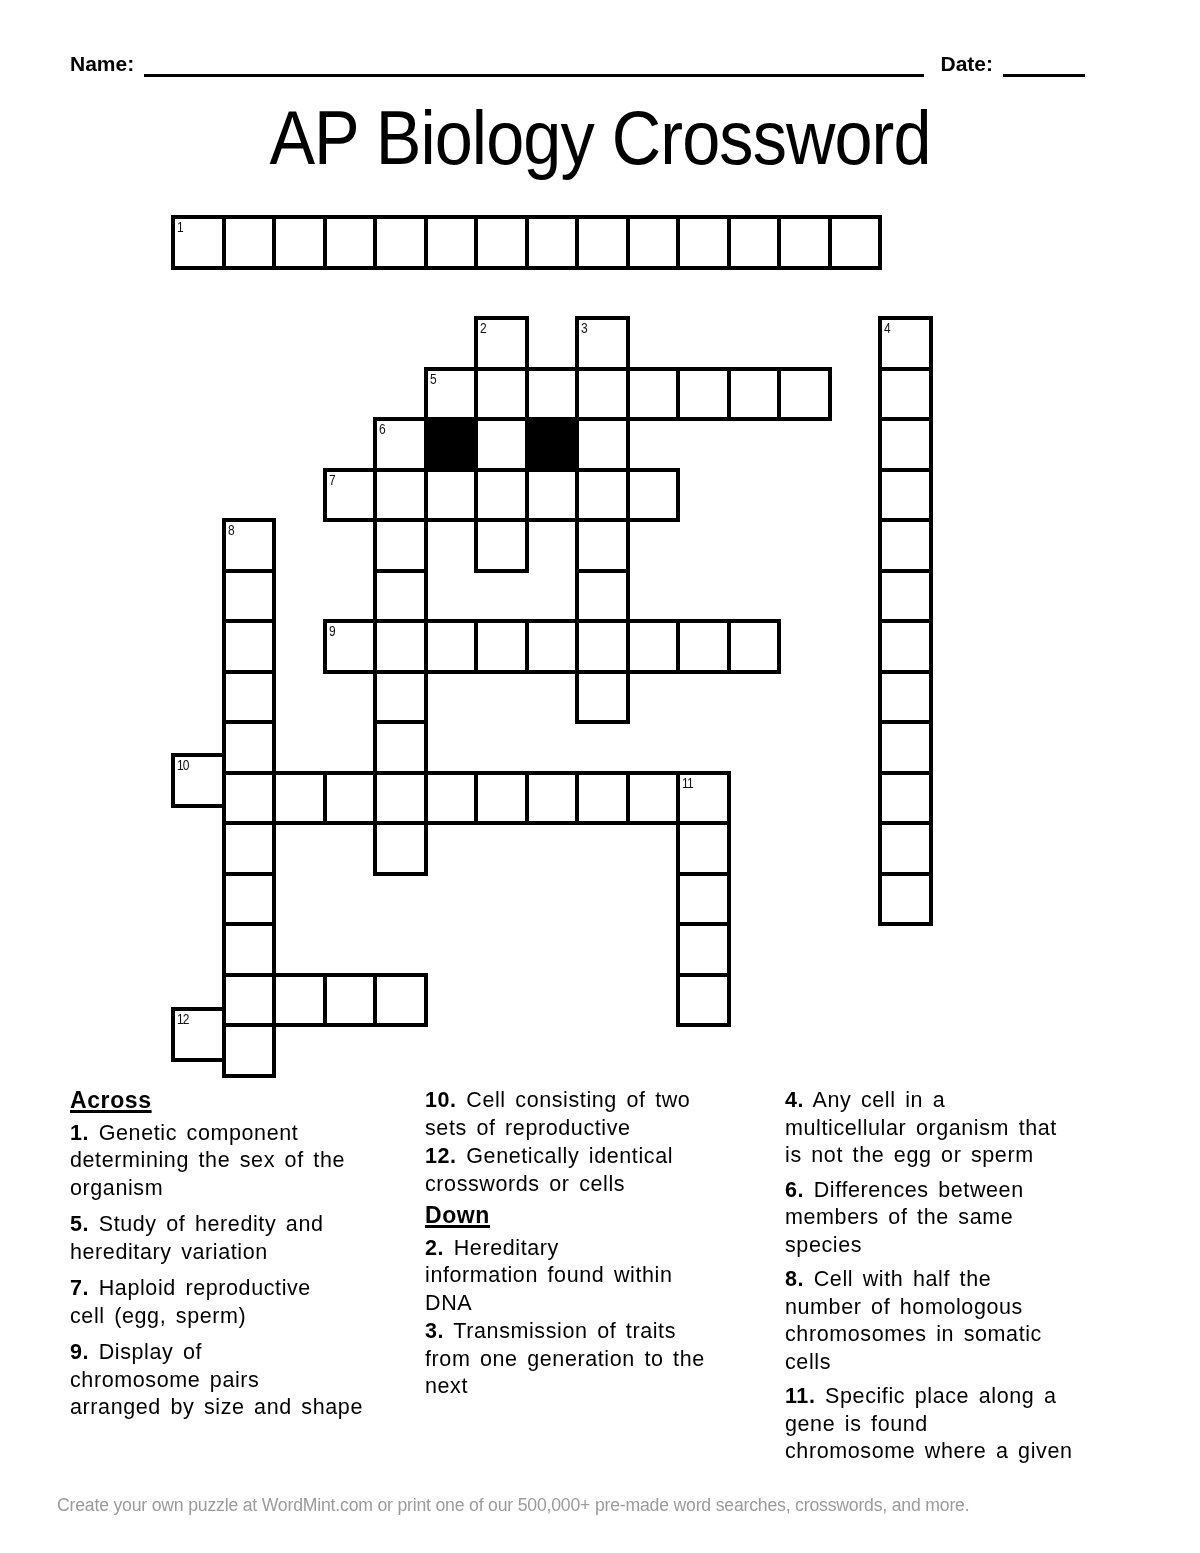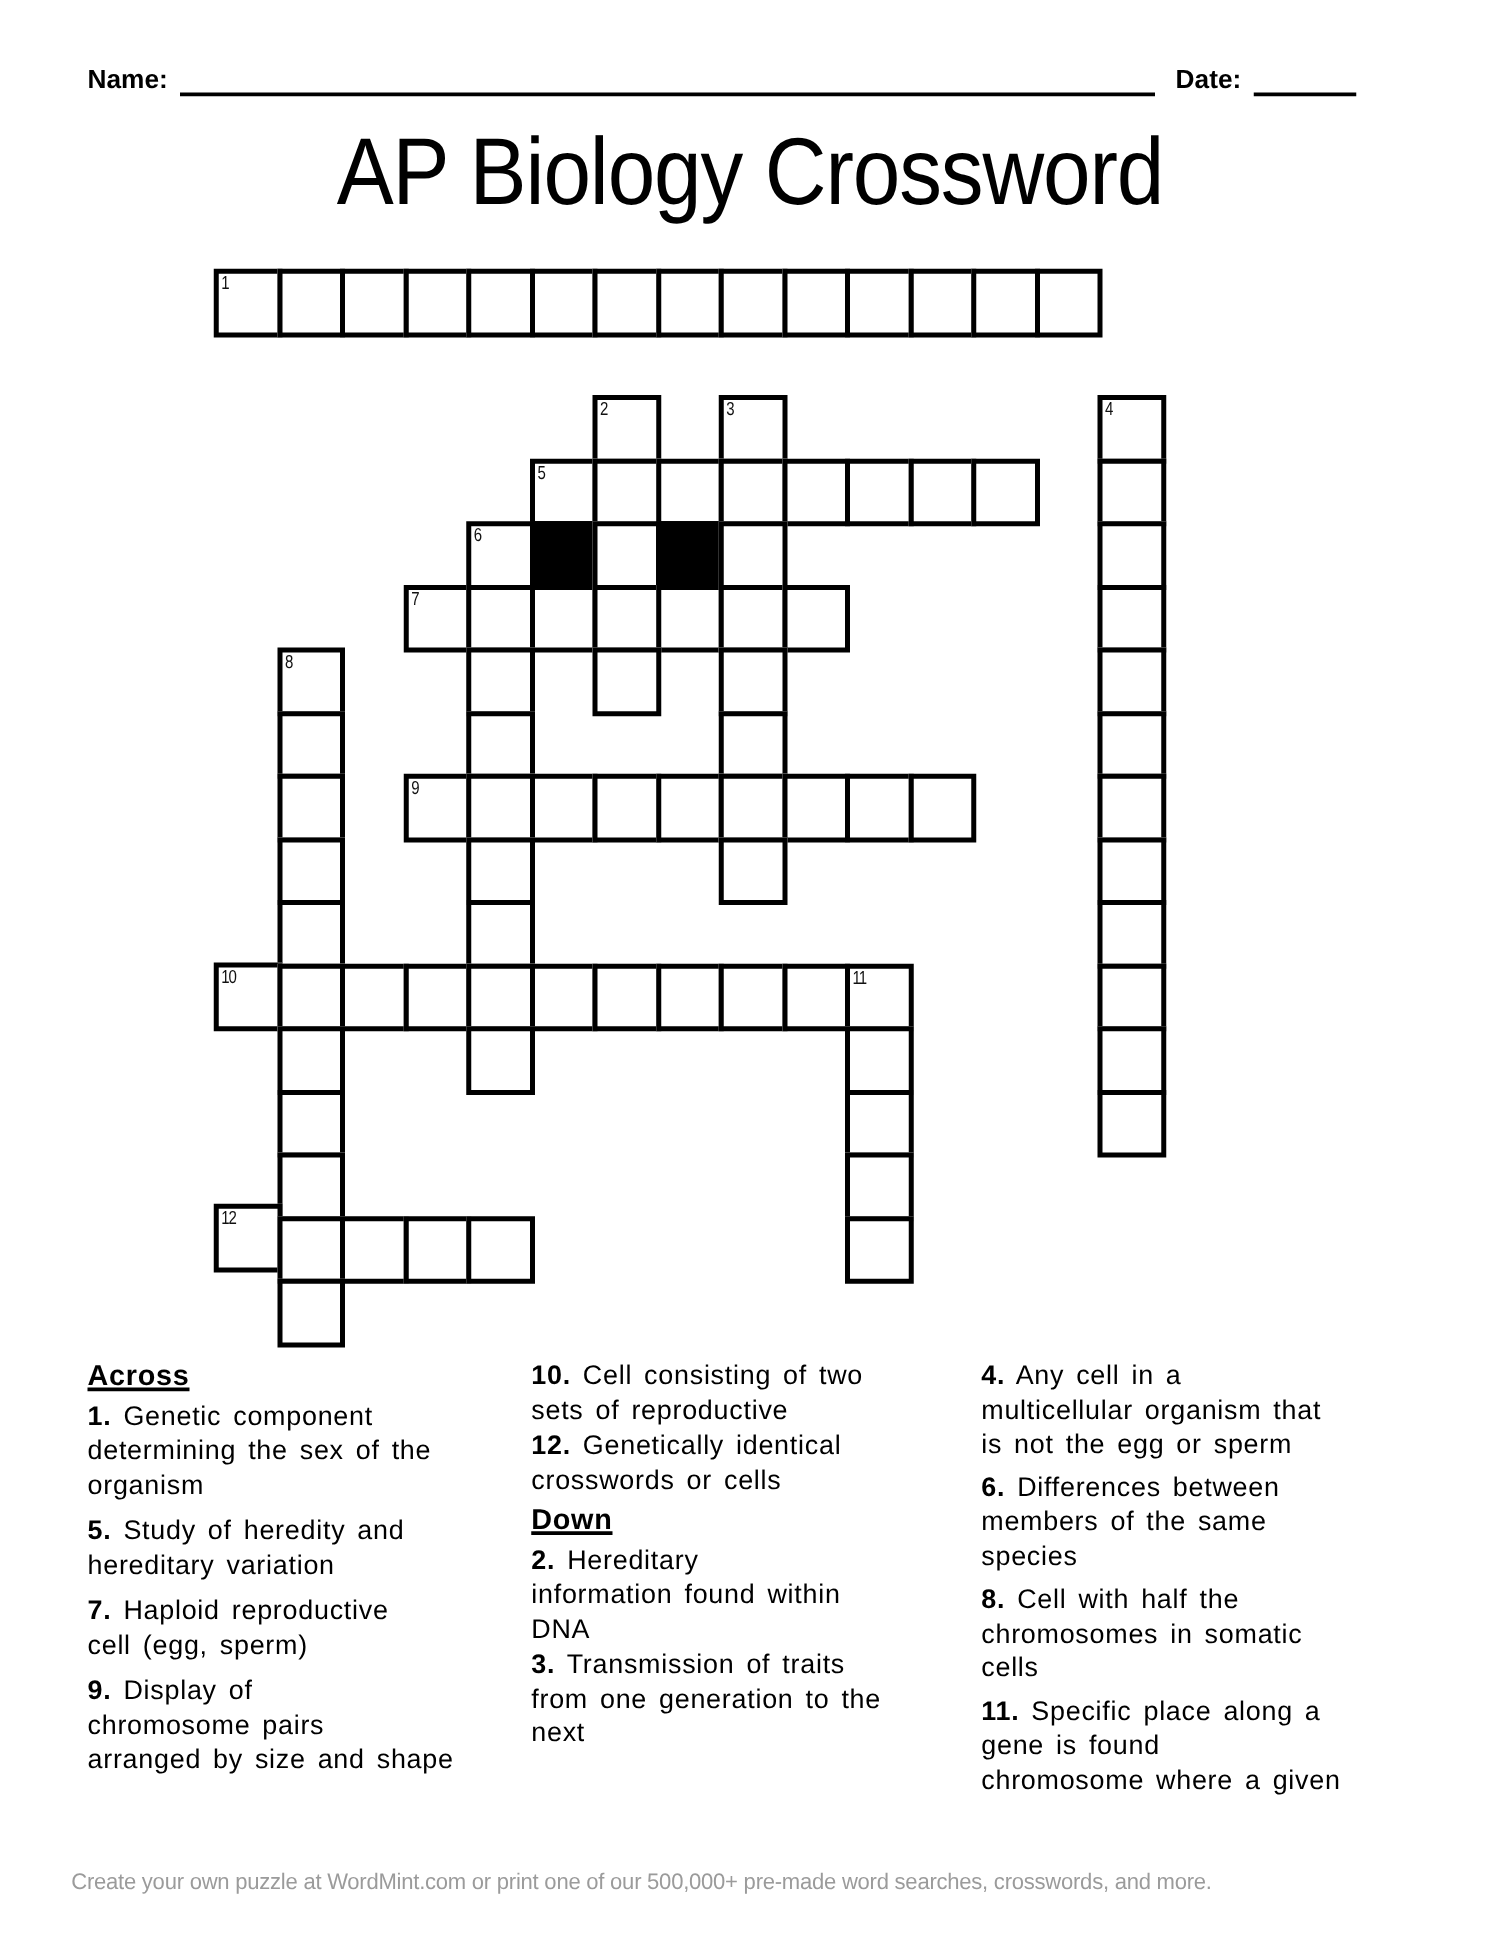--- a/index.html
+++ b/index.html
@@ -147,21 +147,21 @@
     <div class="cell" style="left: 505px; top: 404px;"></div>
     <div class="cell" style="left: 555.5px; top: 404px;"></div>
     <div class="cell" style="left: 707px; top: 404px;"></div>
     <div class="cell" style="left: 50.5px; top: 454.5px;"></div>
     <div class="cell" style="left: 202px; top: 454.5px;"></div>
     <div class="cell" style="left: 404px; top: 454.5px;"></div>
     <div class="cell" style="left: 707px; top: 454.5px;"></div>
     <div class="cell" style="left: 50.5px; top: 505px;"></div>
     <div class="cell" style="left: 202px; top: 505px;"></div>
     <div class="cell" style="left: 707px; top: 505px;"></div>
-    <div class="cell" style="left: 0px; top: 555px;">
+    <div class="cell" style="left: 0px; top: 538px;">
       <span class="cellnum">10</span>
     </div>
     <div class="cell" style="left: 50.5px; top: 555.5px;"></div>
     <div class="cell" style="left: 101px; top: 555.5px;"></div>
     <div class="cell" style="left: 151.5px; top: 555.5px;"></div>
     <div class="cell" style="left: 202px; top: 555.5px;"></div>
     <div class="cell" style="left: 252.5px; top: 555.5px;"></div>
     <div class="cell" style="left: 303px; top: 555.5px;"></div>
     <div class="cell" style="left: 353.5px; top: 555.5px;"></div>
     <div class="cell" style="left: 404px; top: 555.5px;"></div>
@@ -172,21 +172,21 @@
     <div class="cell" style="left: 707px; top: 555.5px;"></div>
     <div class="cell" style="left: 50.5px; top: 606px;"></div>
     <div class="cell" style="left: 202px; top: 606px;"></div>
     <div class="cell" style="left: 505px; top: 606px;"></div>
     <div class="cell" style="left: 707px; top: 606px;"></div>
     <div class="cell" style="left: 50.5px; top: 656.5px;"></div>
     <div class="cell" style="left: 505px; top: 656.5px;"></div>
     <div class="cell" style="left: 707px; top: 656.5px;"></div>
     <div class="cell" style="left: 50.5px; top: 707px;"></div>
     <div class="cell" style="left: 505px; top: 707px;"></div>
-    <div class="cell" style="left: 0px; top: 748px;">
+    <div class="cell" style="left: 0px; top: 792px;">
       <span class="cellnum">12</span>
     </div>
     <div class="cell" style="left: 50.5px; top: 757.5px;"></div>
     <div class="cell" style="left: 101px; top: 757.5px;"></div>
     <div class="cell" style="left: 151.5px; top: 757.5px;"></div>
     <div class="cell" style="left: 202px; top: 757.5px;"></div>
     <div class="cell" style="left: 505px; top: 757.5px;"></div>
     <div class="cell" style="left: 50.5px; top: 808px;"></div>
   </div>
 
@@ -238,20 +238,21 @@
       <div class="clue-line">multicellular organism that</div>
       <div class="clue-line">is not the egg or sperm</div>
     </div>
     <div class="clue">
       <div class="clue-line"><span class="clue-num">6.</span> Differences between</div>
       <div class="clue-line">members of the same</div>
       <div class="clue-line">species</div>
     </div>
     <div class="clue">
       <div class="clue-line"><span class="clue-num">8.</span> Cell with half the</div>
+      <div class="clue-line">number of homologous</div>
       <div class="clue-line">chromosomes in somatic</div>
       <div class="clue-line">cells</div>
     </div>
     <div class="clue">
       <div class="clue-line"><span class="clue-num">11.</span> Specific place along a</div>
       <div class="clue-line">gene is found</div>
       <div class="clue-line">chromosome where a given</div>
     </div>
   </div>
 

